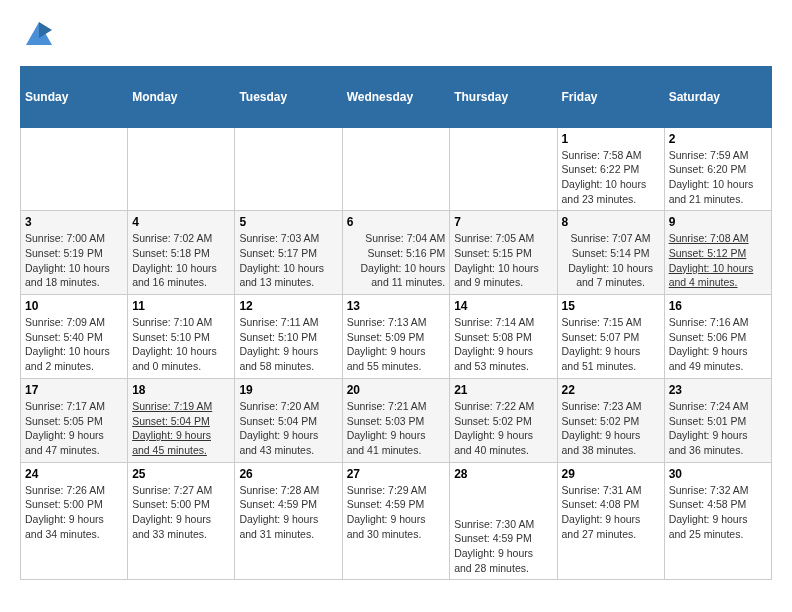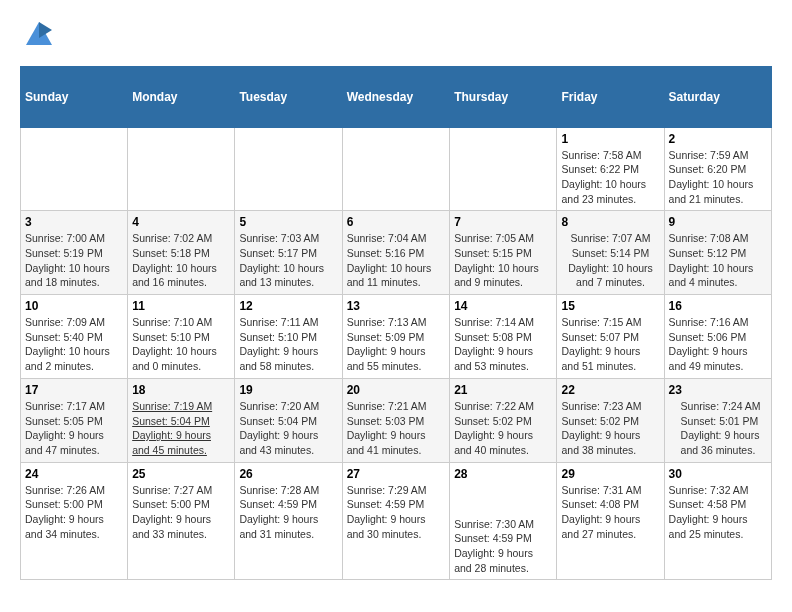--- a/index.html
+++ b/index.html
@@ -152,39 +152,39 @@
 Daylight: 10 hours and 16 minutes.</div>
         </td>
         <td>
           <span class="day-num">5</span>
           <div class="day-info" style="white-space: pre-line;">Sunrise: 7:03 AM
 Sunset: 5:17 PM
 Daylight: 10 hours and 13 minutes.</div>
         </td>
         <td>
           <span class="day-num">6</span>
-          <div class="day-info" style="white-space: pre-line;">Sunrise: 7:04 AM
+          <div class="day-info" style="white-space: pre-line; text-align: right;">Sunrise: 7:04 AM
 Sunset: 5:16 PM
 Daylight: 10 hours and 11 minutes.</div>
         </td>
         <td>
           <span class="day-num">7</span>
           <div class="day-info" style="white-space: pre-line;">Sunrise: 7:05 AM
 Sunset: 5:15 PM
 Daylight: 10 hours and 9 minutes.</div>
         </td>
         <td>
           <span class="day-num">8</span>
           <div class="day-info" style="white-space: pre-line; text-align: center;">Sunrise: 7:07 AM
 Sunset: 5:14 PM
 Daylight: 10 hours and 7 minutes.</div>
         </td>
         <td>
           <span class="day-num">9</span>
-          <div class="day-info" style="white-space: pre-line;">Sunrise: 7:08 AM
+          <div class="day-info" style="white-space: pre-line; text-decoration: underline;">Sunrise: 7:08 AM
 Sunset: 5:12 PM
 Daylight: 10 hours and 4 minutes.</div>
         </td>
       </tr>
       <tr>
         <td>
           <span class="day-num">10</span>
           <div class="day-info" style="white-space: pre-line;">Sunrise: 7:09 AM
 Sunset: 5:40 PM
 Daylight: 10 hours and 2 minutes.</div>
@@ -258,21 +258,21 @@
 Daylight: 9 hours and 40 minutes.</div>
         </td>
         <td>
           <span class="day-num">22</span>
           <div class="day-info" style="white-space: pre-line;">Sunrise: 7:23 AM
 Sunset: 5:02 PM
 Daylight: 9 hours and 38 minutes.</div>
         </td>
         <td>
           <span class="day-num">23</span>
-          <div class="day-info" style="white-space: pre-line; margin-left: 12px;">Sunrise: 7:24 AM
+          <div class="day-info" style="white-space: pre-line;">Sunrise: 7:24 AM
 Sunset: 5:01 PM
 Daylight: 9 hours and 36 minutes.</div>
         </td>
       </tr>
       <tr>
         <td>
           <span class="day-num">24</span>
           <div class="day-info" style="white-space: pre-line;">Sunrise: 7:26 AM
 Sunset: 5:00 PM
 Daylight: 9 hours and 34 minutes.</div>

